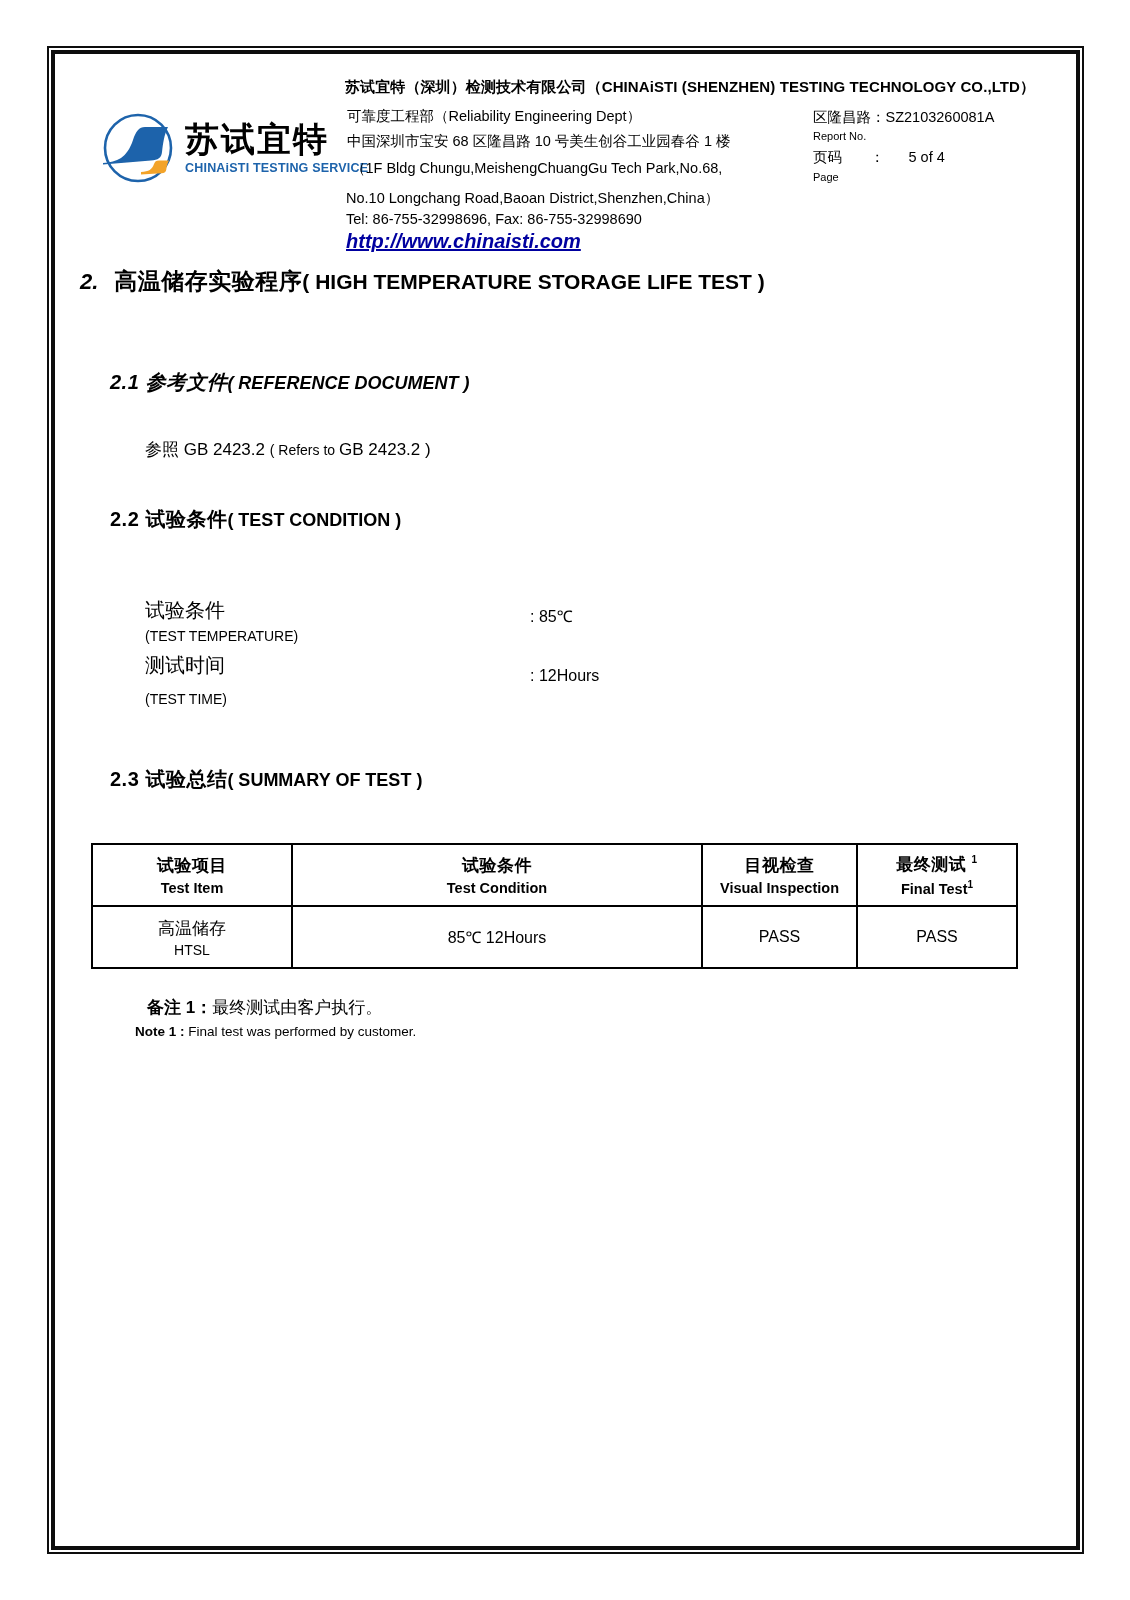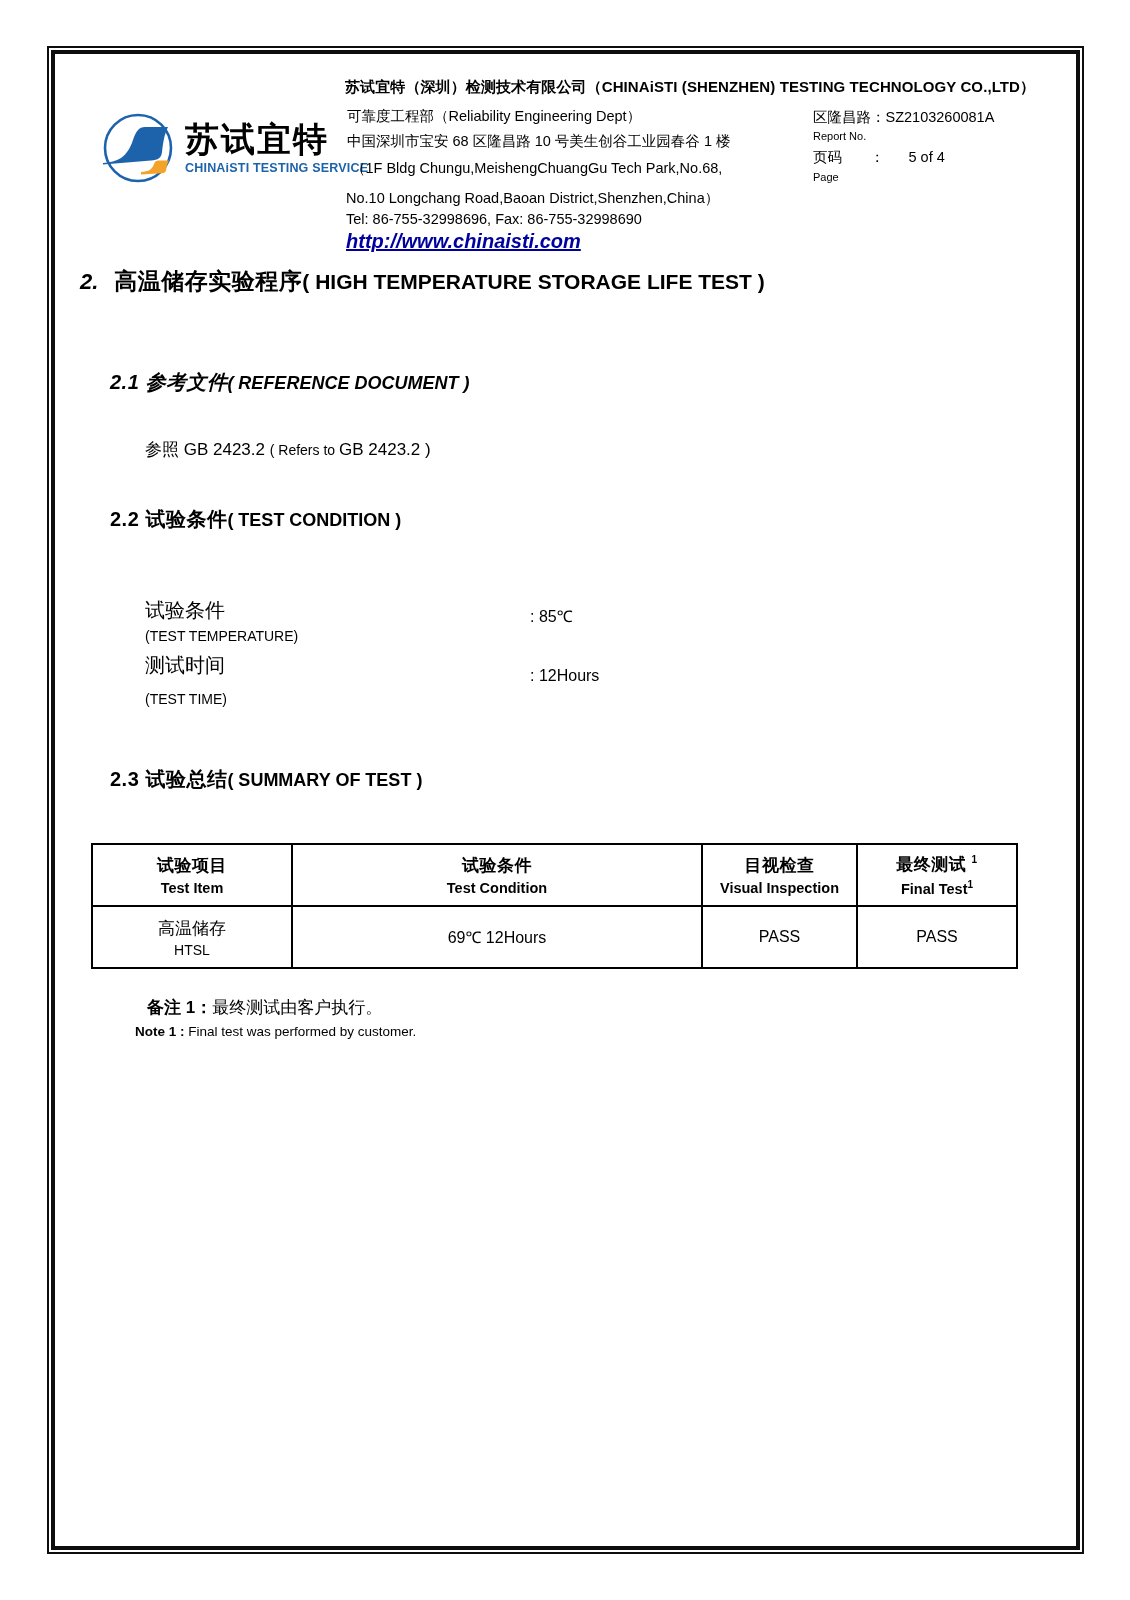--- a/index.html
+++ b/index.html
@@ -193,21 +193,21 @@
                 <div class="th-en"><span>Final Test</span><sup>1</sup></div>
               </th>
             </tr>
           </thead>
           <tbody>
             <tr>
               <td>
                 <div class="td-cn">高温储存</div>
                 <div class="td-en">HTSL</div>
               </td>
-              <td class="td-val">69℃  12Hours</td>
+              <td class="td-val">85℃  12Hours</td>
               <td class="td-val">PASS</td>
               <td class="td-val">PASS</td>
             </tr>
           </tbody>
         </table>
 
         <div class="abs note-cn">
           <span class="lbl">备注 1：</span><span>最终测试由客户执行。</span>
         </div>
         <div class="abs note-en">

